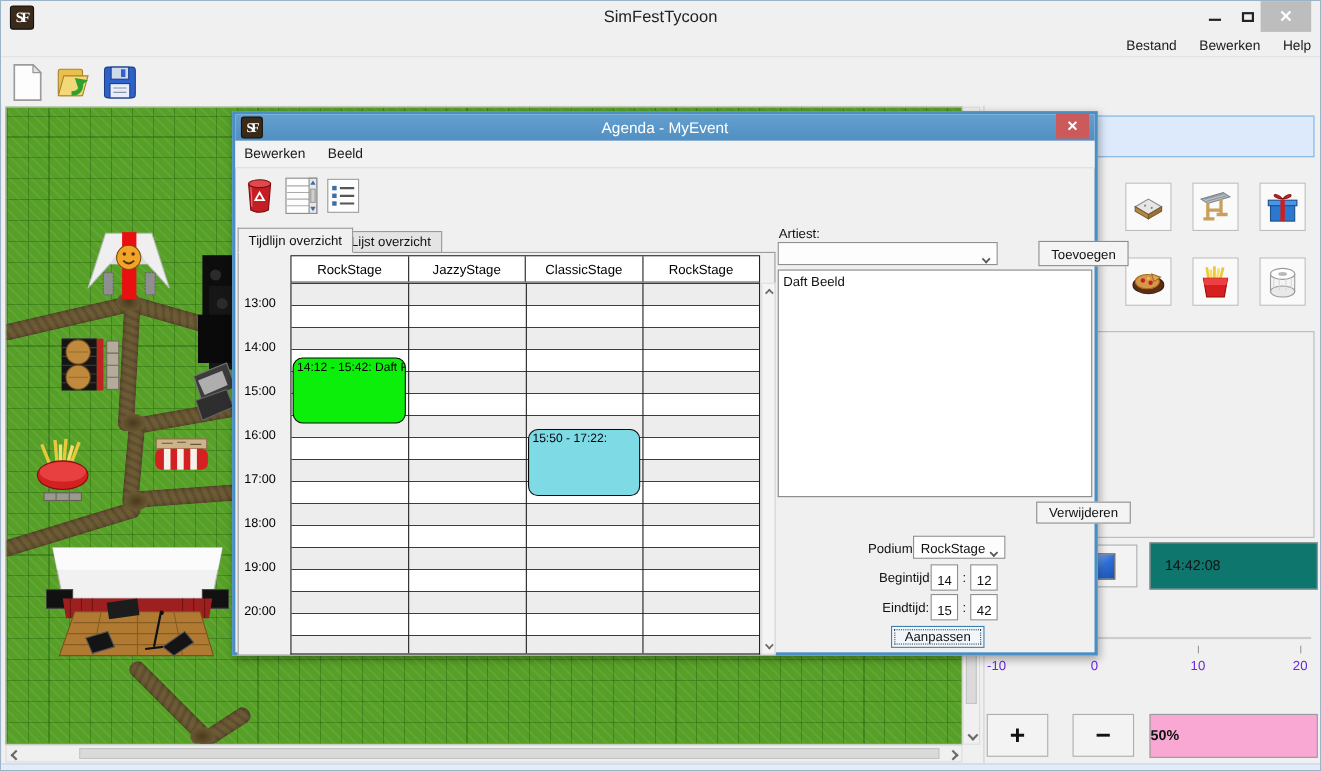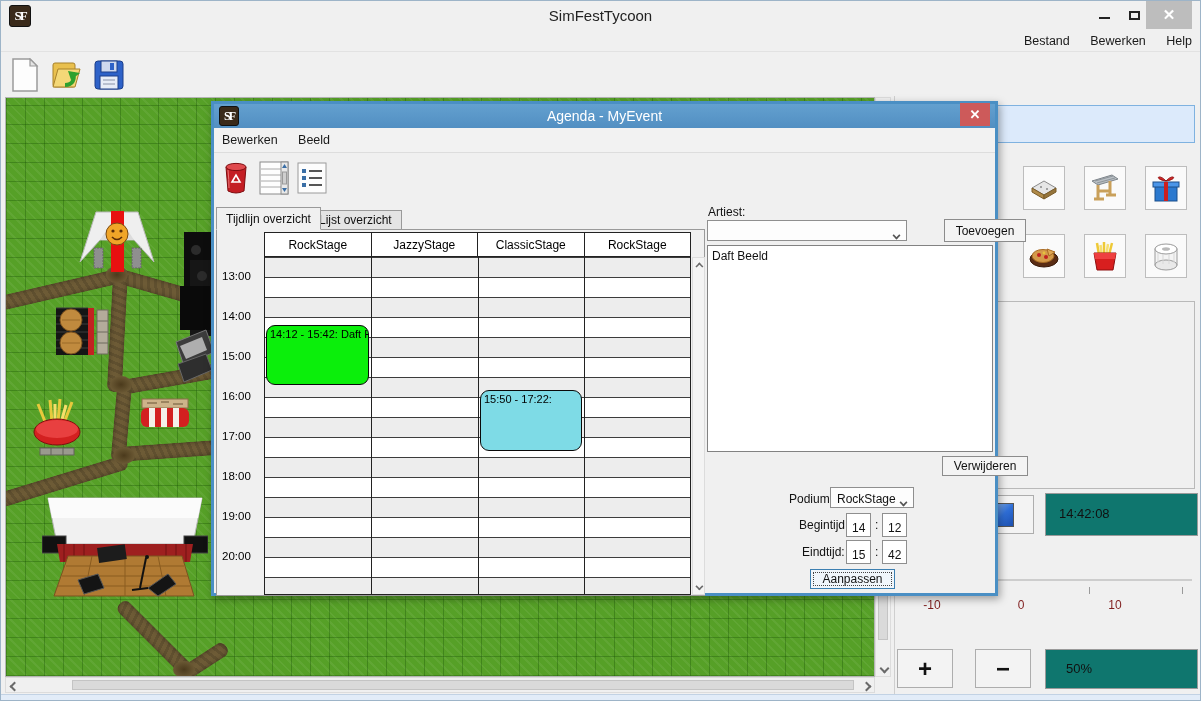--- a/index.html
+++ b/index.html
@@ -63,25 +63,25 @@
   .item-btn { position:absolute; width:42px; height:44px; background:#fafafa; border:1px solid #bdbdbd;
               display:flex; align-items:center; justify-content:center; }
   #side-groupbox { position:absolute; left:7px; top:205px; width:293px; height:188px; border:1px solid #b9b9b9; background:#f0f0f0; }
   #pause-btn { position:absolute; left:73px; top:399px; width:66px; height:39px; background:#f3f3f3; border:1px solid #adadad;
                display:flex; align-items:center; justify-content:center;}
   #pause-btn .bluesq { width:26px; height:24px; border:1px solid #555; background:linear-gradient(135deg,#9cc4f0,#2f6fd8 55%,#1c4fae); }
   #clock-box { position:absolute; left:150px; top:397px; width:153px; height:43px; border:1px solid #9a9a9a; background:#0f766e;
                font-size:13px; color:#111; padding:12px 0 0 13px; }
   #ruler-track { position:absolute; left:12px; top:483px; width:285px; height:2px; background:#cdcdcd; }
   .ruler-tick { position:absolute; top:491px; width:1px; height:7px; background:#9a9a9a; }
-  .ruler-label { position:absolute; top:502px; font-size:12px; color:#7f1d1d; transform:translateX(-50%);margin-left:26px; }
+  .ruler-label { position:absolute; top:502px; font-size:12px; color:#6d28d9; transform:translateX(-50%); }
   .zoom-btn { position:absolute; top:553px; width:56px; height:39px; background:#f3f3f3; border:1px solid #adadad;
               font-size:24px; font-weight:bold; color:#111; display:flex; align-items:center; justify-content:center; line-height:0;}
-  #zoom-box { position:absolute; left:150px; top:553px; width:153px; height:40px; background:#0f766e; border:1px solid #9a9a9a;
-              font-size:13px; color:#111; padding:11px 0 0 20px; }
+  #zoom-box { position:absolute; left:150px; top:553px; width:153px; height:40px; background:#f9a8d4; border:1px solid #9a9a9a;
+              font-size:13px; color:#111; padding:11px 0 0 0;font-weight:bold; }
   #footer { position:absolute; left:0; top:693px; width:1201px; height:8px; background:#e2ecf8; border-top:1px solid #c2d2e4; }
 
   
   #dialog { position:absolute; left:210px; top:100px; width:787px; height:495px; background:#f0f0f0;
             border:3px solid #4a8fc4; box-shadow:2px 3px 8px rgba(0,0,0,.35); z-index:10; }
   #dlg-titlebar { position:absolute; left:0; top:0; width:100%; height:24px; background:linear-gradient(#63a0cf,#528fc2); }
   #dlg-icon { position:absolute; left:5px; top:2px; width:20px; height:20px; font-weight:bold; font-size:12px;
               color:#fff; background:#3a2a1a; border:1px solid #111; border-radius:3px; text-align:center; line-height:18px;
               font-family:"Liberation Serif", serif; letter-spacing:-2px;}
   #dlg-title { position:absolute; left:0; right:0; top:4px; text-align:center; color:#fff; font-size:14px; }

